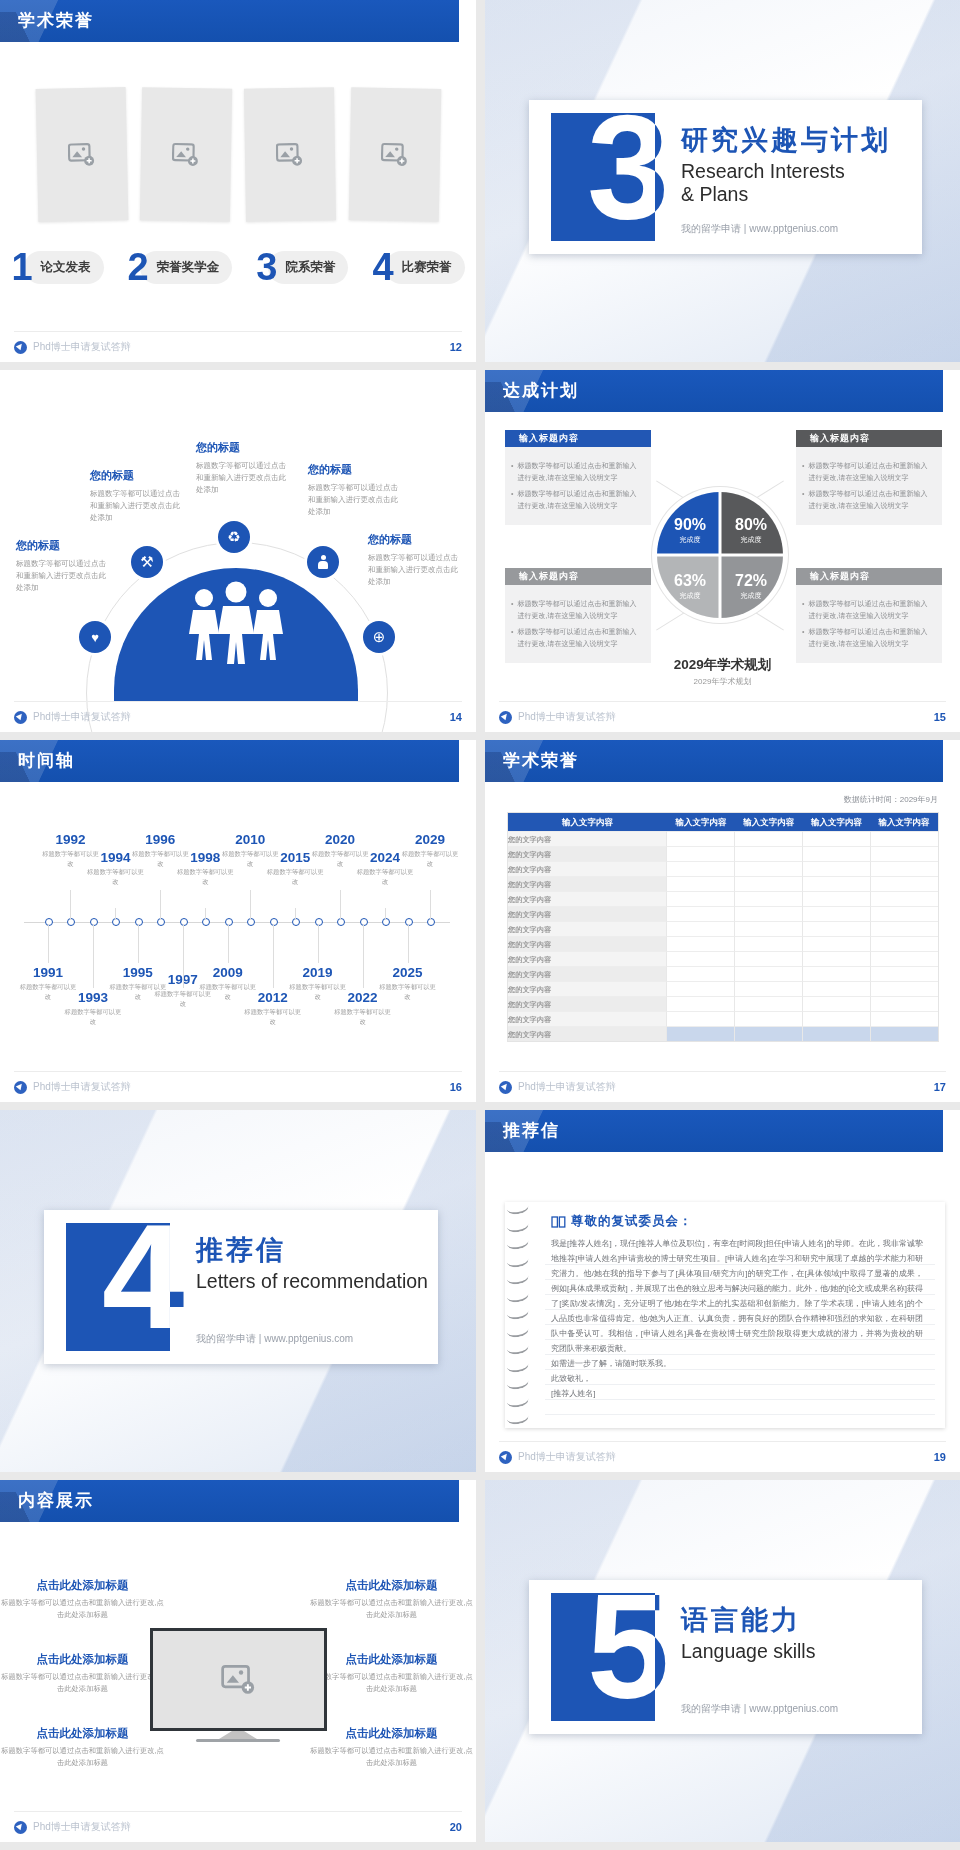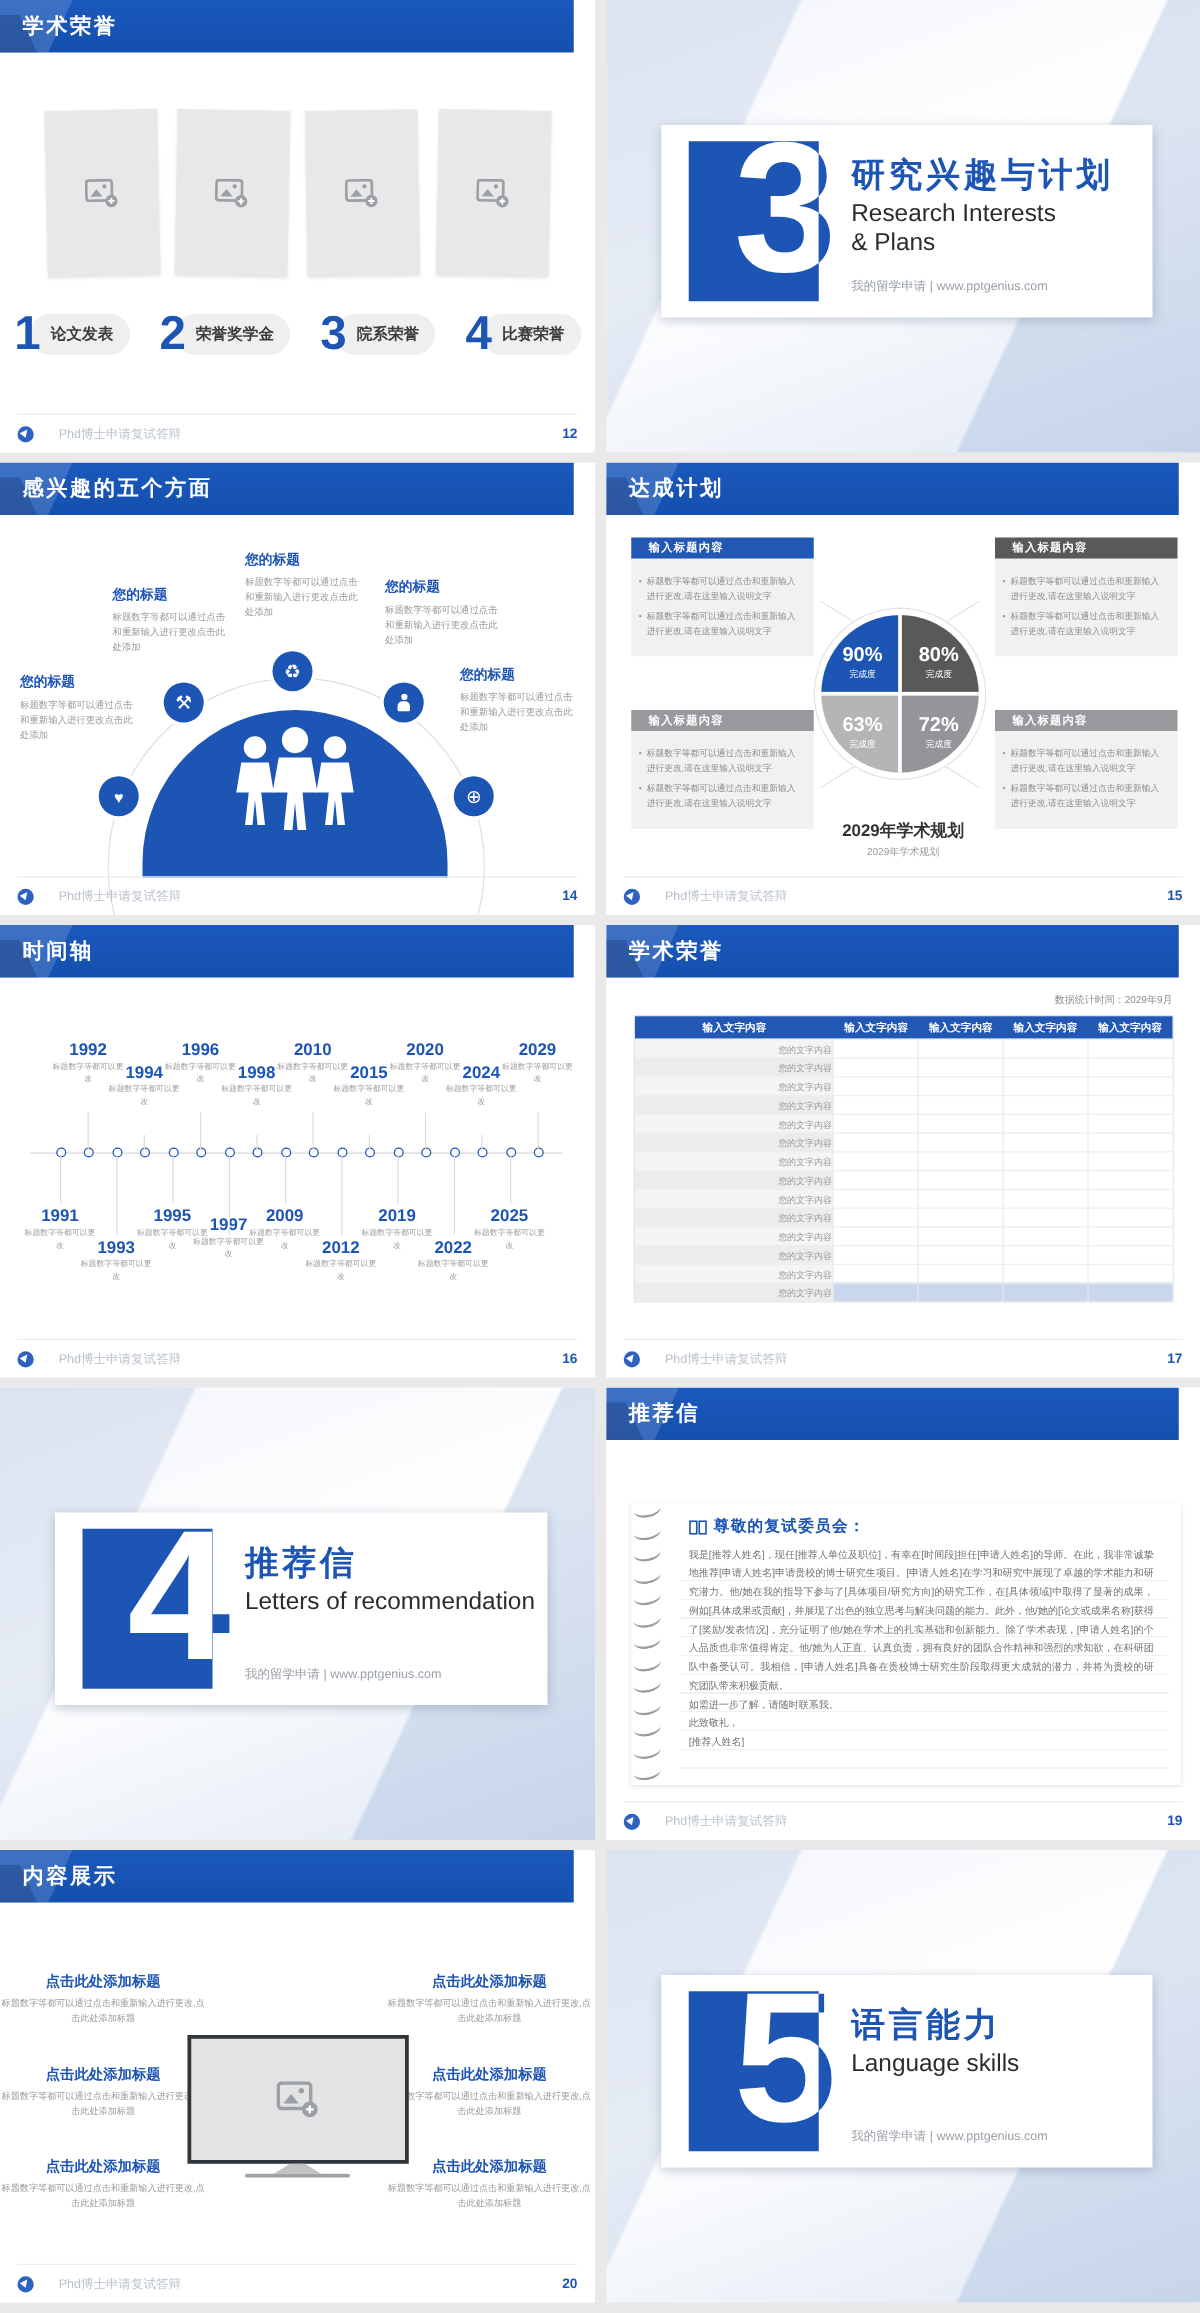--- a/index.html
+++ b/index.html
@@ -7,21 +7,21 @@
   .board{display:grid;grid-template-columns:476px 475px;column-gap:9px;grid-auto-rows:362px;row-gap:8px;width:960px;}
   .slide{position:relative;overflow:hidden;background:#fff;}
 
   
   .bar{position:absolute;top:0;left:0;right:17px;height:42px;background:linear-gradient(180deg,#1a58bc 0%,#1450ae 100%);}
   .bar::before{content:"";position:absolute;left:0;top:0;width:150px;height:42px;
     background:linear-gradient(115deg,rgba(255,255,255,.15) 0 34%,transparent 34.5%);}
   .bar::after{content:"";position:absolute;left:0;bottom:0;width:60px;height:30px;
     background:linear-gradient(65deg,rgba(10,35,90,.28) 0 40%,transparent 40.5%);}
   .bar-title{position:absolute;left:18px;top:0;line-height:42px;color:#fff;font-size:17px;font-weight:bold;letter-spacing:2px;z-index:2;}
-  .foot{position:absolute;left:14px;right:14px;bottom:0;height:30px;border-top:1px solid #ececec;display:flex;align-items:center;gap:20px;color:#b9c1cd;font-size:10px;}
+  .foot{position:absolute;left:14px;right:14px;bottom:0;height:30px;border-top:1px solid #ececec;display:flex;align-items:center;gap:6px;color:#b9c1cd;font-size:10px;}
   .logo{width:13px;height:13px;border-radius:50%;background:#2e62c0;position:relative;flex:0 0 auto;}
   .logo::after{content:"";position:absolute;left:3.2px;top:2.6px;border-left:3.2px solid transparent;border-right:3.2px solid transparent;border-bottom:6.5px solid #fff;transform:rotate(38deg);}
   .pg{margin-left:auto;color:#1d55b5;font-weight:bold;font-size:11px;}
 
   
   .section{background:linear-gradient(160deg,#f2f5fa 0%,#ffffff 45%,#e0e8f4 100%);}
   .section::before{content:"";position:absolute;inset:0;background:linear-gradient(115deg,rgba(130,158,205,.20) 0 24%,transparent 24.5%);}
   .section::after{content:"";position:absolute;inset:0;background:linear-gradient(295deg,rgba(125,155,205,.26) 0 30%,transparent 30.5%);}
   .sec-card{position:absolute;left:44px;right:38px;top:100px;height:154px;background:#fff;box-shadow:0 2px 8px rgba(110,125,150,.4);z-index:2;}
   .secnum{position:absolute;left:22px;top:13px;width:104px;height:128px;}
@@ -87,21 +87,21 @@
   .tnote{font-size:6.3px;color:#9e9e9e;line-height:1.55;margin-top:2px;}
 
   
   .tnote17{position:absolute;right:22px;top:54px;font-size:8px;color:#8b8f96;}
   .tbl{position:absolute;left:22px;right:21px;top:72px;border:1px solid #e4e4e4;}
   .thead{display:flex;background:#2257b4;}
   .hc{color:#fff;font-size:8.5px;font-weight:bold;height:18px;line-height:18px;text-align:center;}
   .trow{display:flex;height:15px;}
   .tc{border-right:1px solid #e8e8e8;border-top:1px solid #ededed;background:#fff;}
   .tc:last-child{border-right:none;}
-  .c1{background:#ececec;color:#9a9a9a;font-size:7.2px;text-align:right;line-height:15px;}
+  .c1{background:#ececec;color:#9a9a9a;font-size:7.2px;text-align:left;line-height:15px;font-weight:bold;}
   .trow:nth-child(odd) .c1{background:#f4f4f4;}
   .tc.hl{background:#c9d7ec;}
   .cw1{width:37%;}.cw{width:15.75%;}
 
   
   .paper{position:absolute;left:20px;right:15px;top:92px;height:226px;background:#fff;box-shadow:0 1px 4px rgba(0,0,0,.16);}
   .paper::before{content:"";position:absolute;left:40px;right:10px;top:48px;bottom:8px;
     background:repeating-linear-gradient(180deg,transparent 0 14px,#eef0f3 14px 15px);}
   .spiral{position:absolute;left:2px;top:4px;bottom:4px;width:30px;display:flex;flex-direction:column;justify-content:space-between;}
   .loop{width:22px;height:6px;border-bottom:2.2px solid #9a9da1;border-radius:0 0 60% 60%/0 0 100% 100%;transform:rotate(-10deg);}
@@ -208,23 +208,20 @@
       <div class="sec-zh">研究兴趣与计划</div>
       <div class="sec-en">
         <div>Research Interests</div>
         <div>&amp; Plans</div>
       </div>
       <div class="sec-cap">我的留学申请 | www.pptgenius.com</div>
     </div>
   </div>
 
   <div class="slide">
-    <div class="bar">
-      <div class="bar-title">感兴趣的五个方面</div>
-    </div>
     <div id="s14-body">
       <div class="ring"></div>
       <div class="semi"></div>
       <svg class="people" viewBox="0 0 132 86">
         <g fill="#ffffff">
           <circle cx="34" cy="18" r="9"></circle>
             <path d="M23 30 L45 30 L49 54 L39 54 L42 80 L36 80 L34 60 L32 80 L26 80 L29 54 L19 54 Z"></path>
           <circle cx="98" cy="18" r="9"></circle>
             <path d="M87 30 L109 30 L113 54 L103 54 L106 80 L100 80 L98 60 L96 80 L90 80 L93 54 L83 54 Z"></path>
           <circle cx="66" cy="12" r="10.5"></circle>

